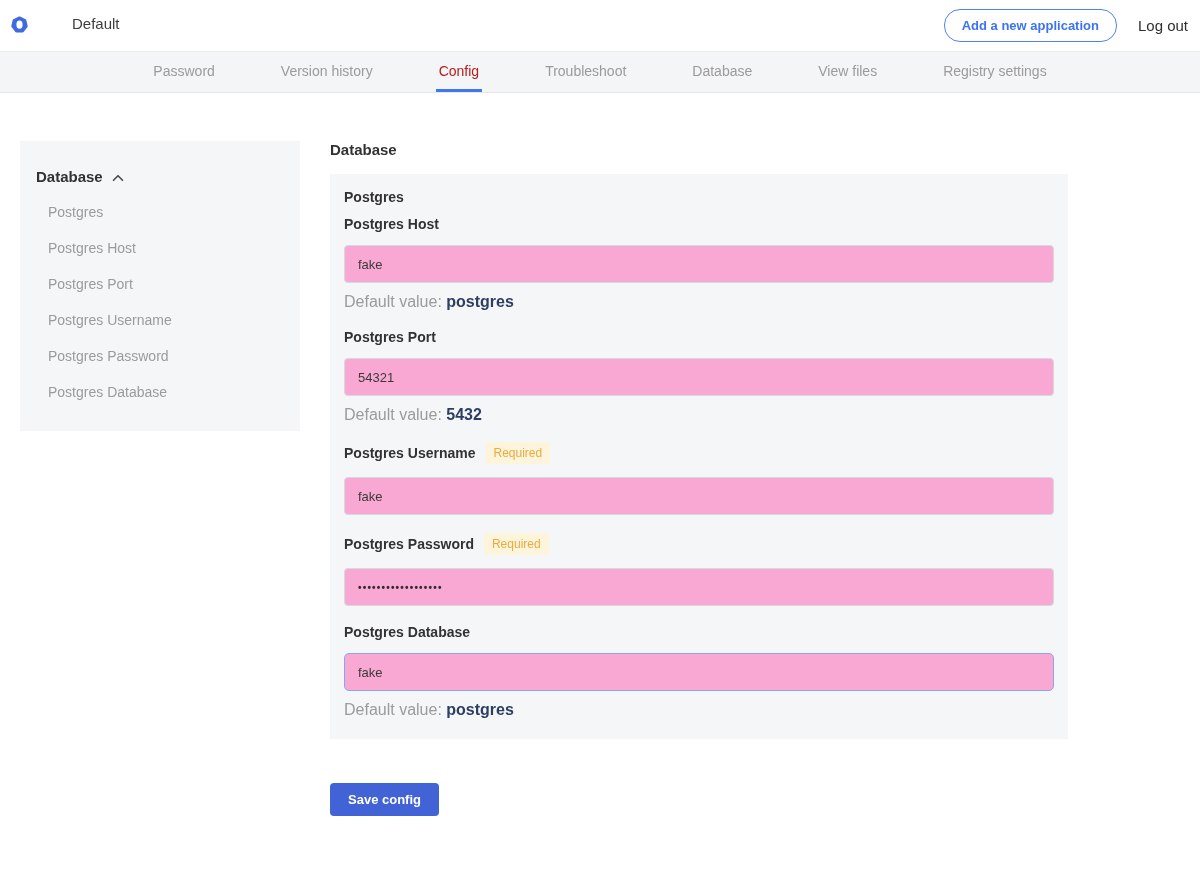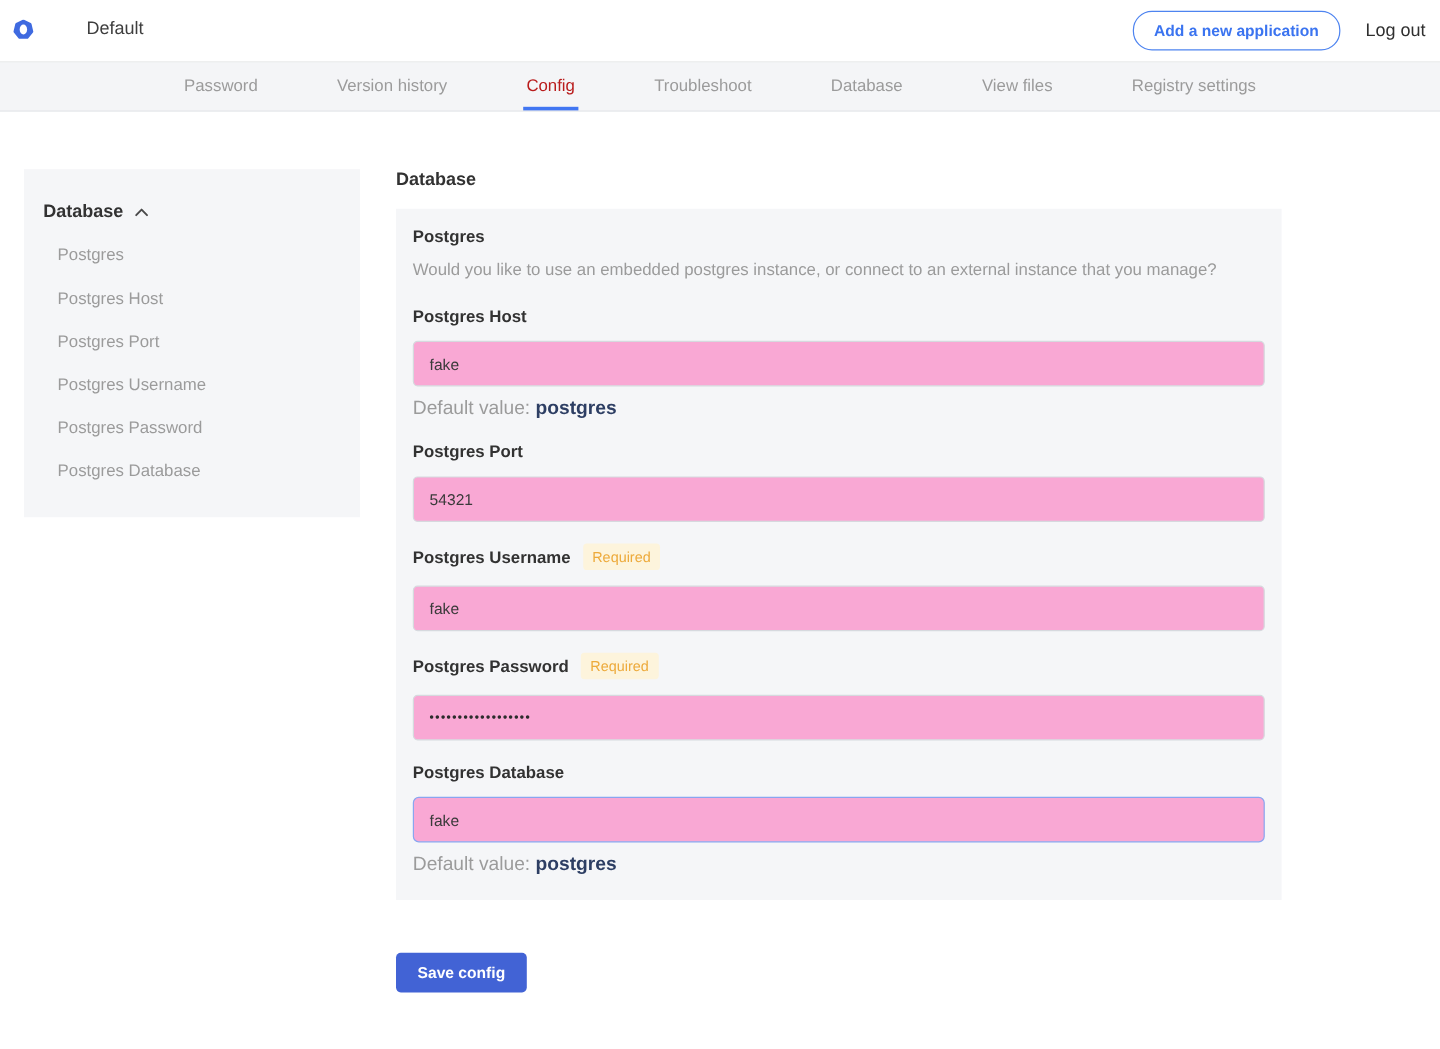--- a/index.html
+++ b/index.html
@@ -201,39 +201,42 @@
       <li class="side-item">Postgres Password</li>
       <li class="side-item">Postgres Database</li>
     </ul>
   </aside>
 
   <main class="content">
     <h1 class="page-heading">Database</h1>
 
     <section class="card">
       <h2 class="group-title">Postgres</h2>
-      <p class="group-desc">Would you like to use an embedded postgres instance, or connect to an external instance that you manage?</p>
 
 
       <div class="field">
         <div class="field-label">
           <span>Postgres Host</span>
         </div>
         <input class="text" type="text" value="fake" style="">
         <p class="helper">
           <span>Default value:</span>
           <b>postgres</b>
         </p>
       </div>
 
       <div class="field">
         <div class="field-label">
           <span>Postgres Port</span>
         </div>
         <input class="text" type="text" value="54321" style="">
+        <p class="helper">
+          <span>Default value:</span>
+          <b>5432</b>
+        </p>
       </div>
 
       <div class="field">
         <div class="field-label">
           <span>Postgres Username</span>
           <span class="badge">Required</span>
         </div>
         <input class="text" type="text" value="fake" style="">
       </div>
 

